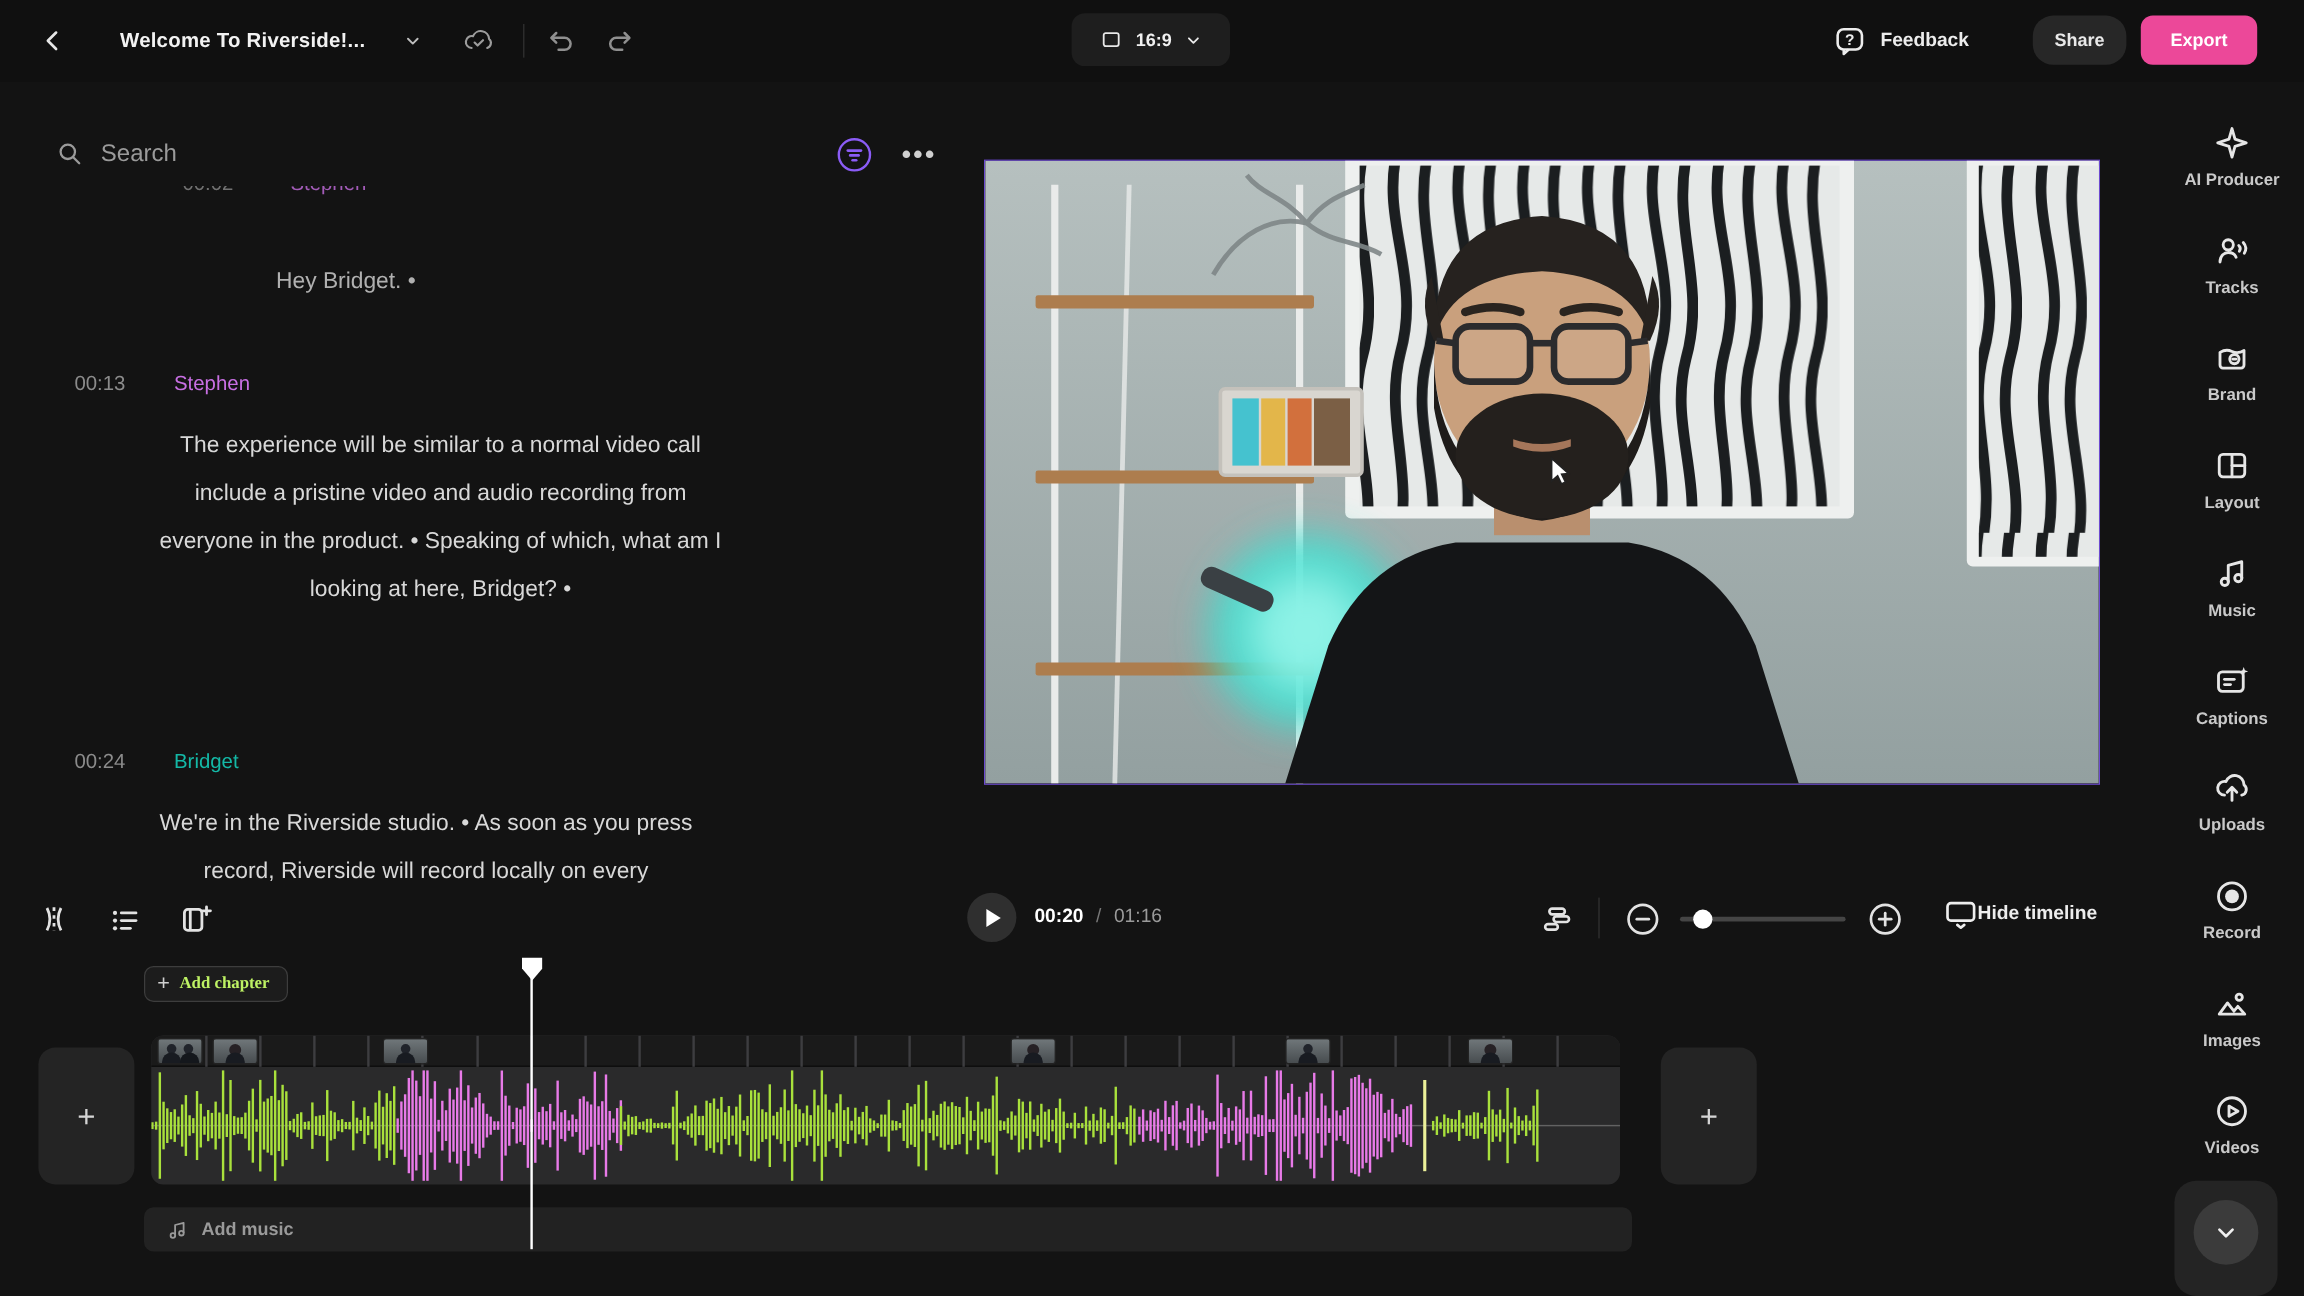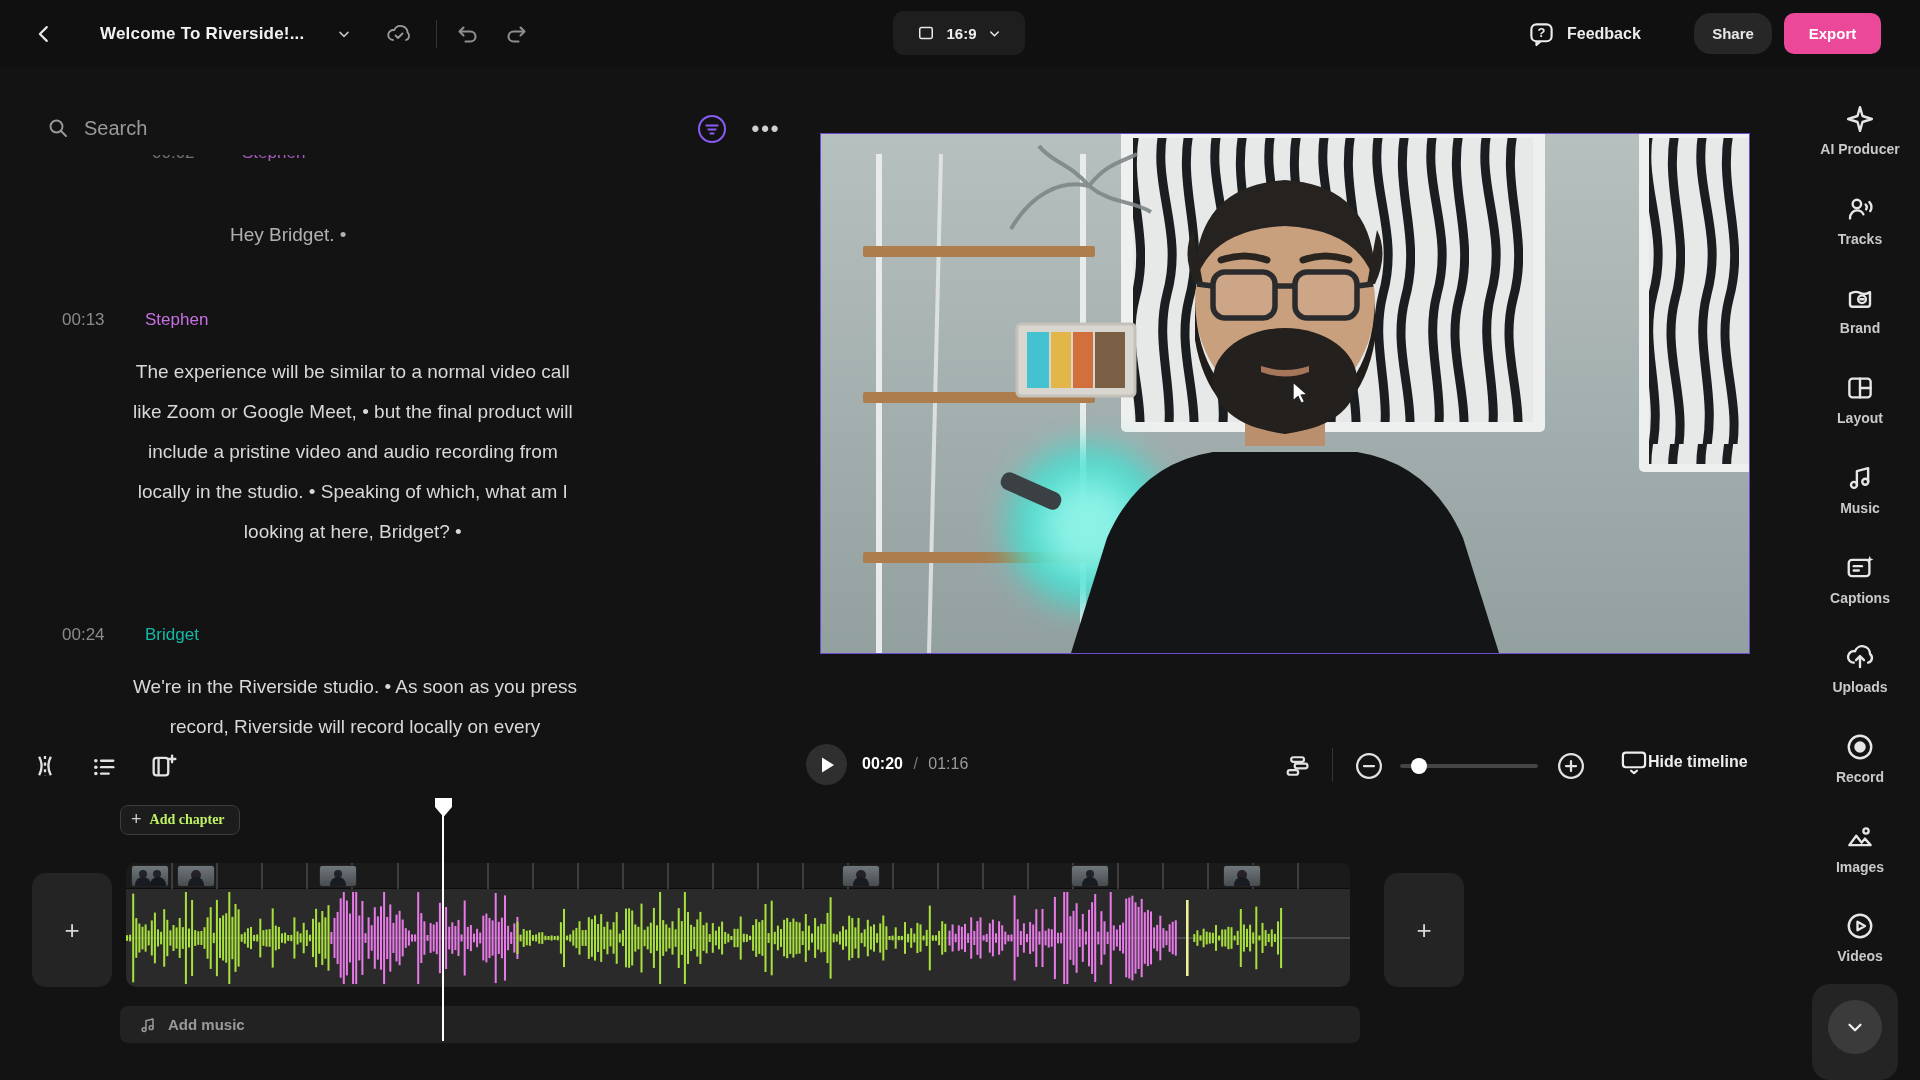--- a/index.html
+++ b/index.html
@@ -187,23 +187,22 @@
         <div class="t-body">
           <div>Hey Bridget. •</div>
         </div>
       </div>
 
       <div class="t-entry entry-1">
         <div class="t-time">00:13</div>
         <div class="t-speaker" style="color: rgb(200, 111, 227);">Stephen</div>
         <div class="t-body">
           <div>The experience will be similar to a normal video call</div>
-          <div>like Zoom or Google Meet, • but the final product will</div>
           <div>include a pristine video and audio recording from</div>
-          <div>locally in the studio. • Speaking of which, what am I</div>
+          <div>everyone in the product. • Speaking of which, what am I</div>
           <div>looking at here, Bridget? •</div>
         </div>
       </div>
 
       <div class="t-entry entry-2">
         <div class="t-time">00:24</div>
         <div class="t-speaker" style="color: #14b8a6;">Bridget</div>
         <div class="t-body">
           <div>We're in the Riverside studio. • As soon as you press</div>
           <div>record, Riverside will record locally on every</div>

